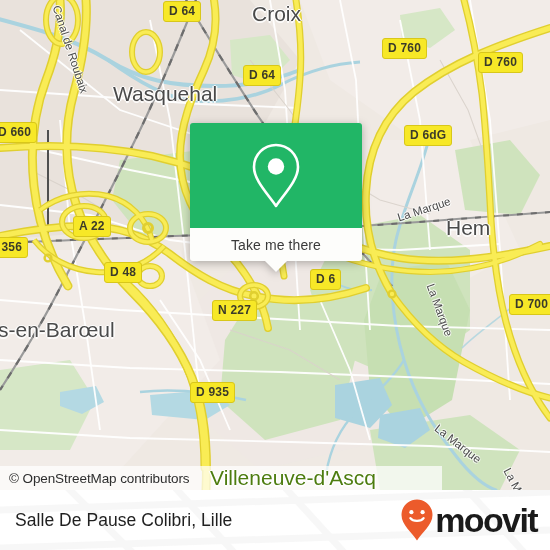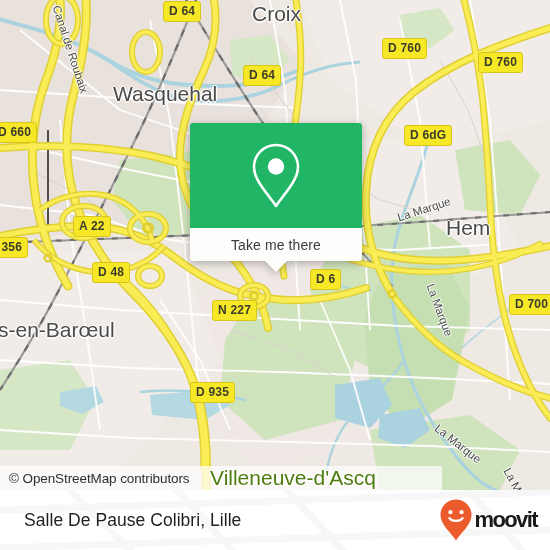--- a/index.html
+++ b/index.html
@@ -107,33 +107,33 @@
     left: 0; top: -20px;
     width: 550px; height: 90px;
     opacity: 0.5;
     pointer-events: none;
   }
   #footer .place-title {
     position: relative;
     z-index: 2;
     font-size: 17.5px;
     color: #1f1f1f;
-    padding-left: 24px;
+    padding-left: 15px;
     letter-spacing: 0.05px;
     white-space: nowrap;
   }
   #brand {
     position: relative;
     z-index: 2;
     display: flex;
     align-items: center;
     padding-right: 13px;
   }
   #brand .brand-wordmark {
-    font-size: 22px;
+    font-size: 34px;
     font-weight: bold;
     color: #1a1a1a;
     letter-spacing: -1.6px;
     line-height: 1;
     margin-left: 1px;
   }
 
   
   .shield {
     position: absolute;
@@ -355,21 +355,21 @@
 
     <div>
       <div class="shield" style="left:163px; top:1px;">D 64</div>
       <div class="shield" style="left:382px; top:38px;">D 760</div>
       <div class="shield" style="left:478px; top:52px;">D 760</div>
       <div class="shield" style="left:243px; top:65px;">D 64</div>
       <div class="shield" style="left:404px; top:125px;">D 6dG</div>
       <div class="shield" style="left:-8px;  top:122px;">D 660</div>
       <div class="shield" style="left:73px;  top:191px;margin-top:25px;">A 22</div>
       <div class="shield" style="left:-17px; top:237px;">N 356</div>
-      <div class="shield" style="left:92px; top:262px;">D 48</div>
+      <div class="shield" style="left:104px; top:262px;">D 48</div>
       <div class="shield" style="left:310px; top:269px;">D 6</div>
       <div class="shield" style="left:509px; top:294px;">D 700</div>
       <div class="shield" style="left:212px; top:300px;">N 227</div>
       <div class="shield" style="left:190px; top:382px;">D 935</div>
     </div>
 
     <div id="attribution">
       <span class="attr-text">© OpenStreetMap contributors</span>
     </div>
 

